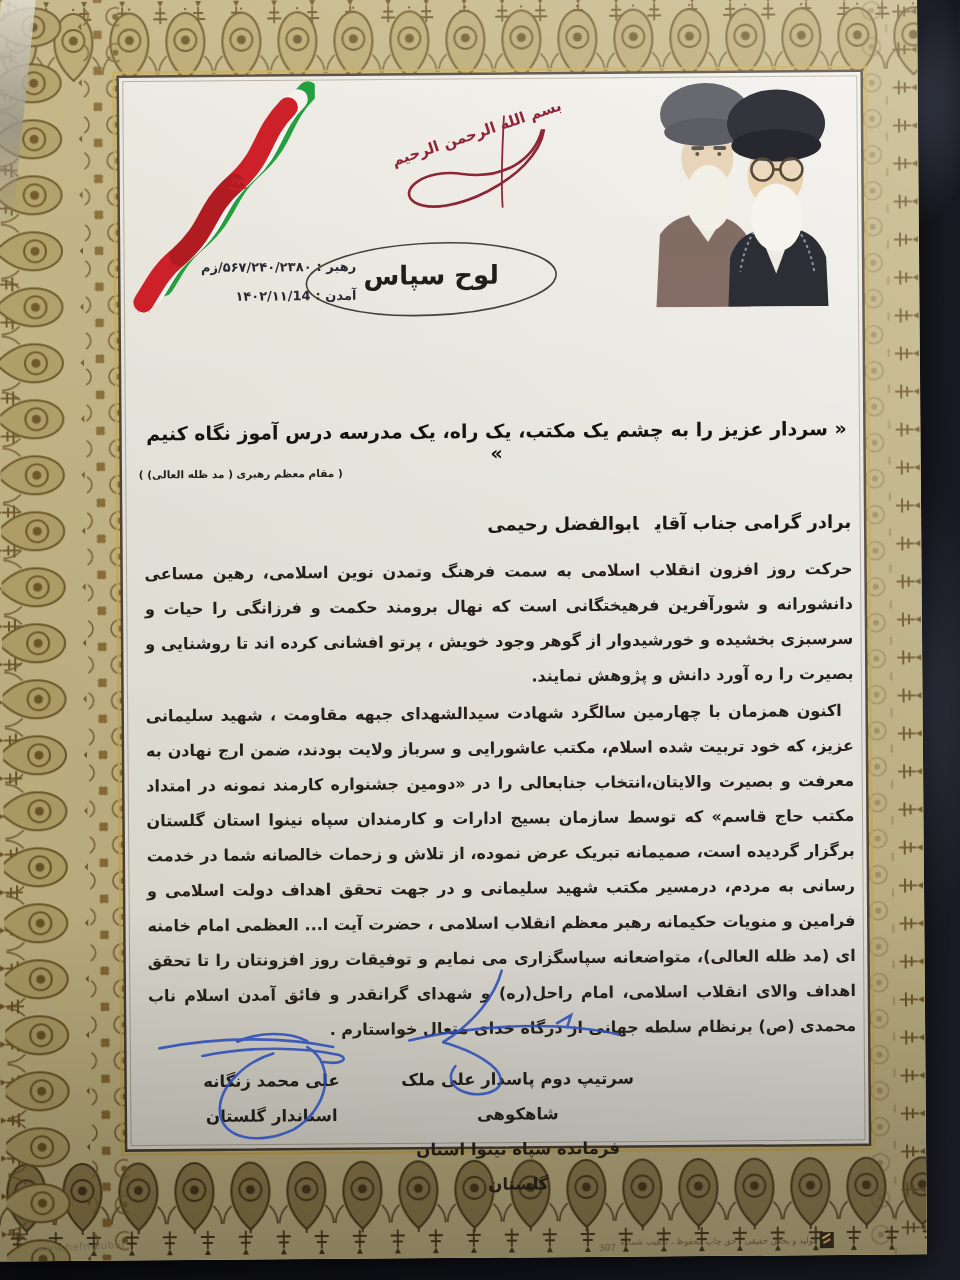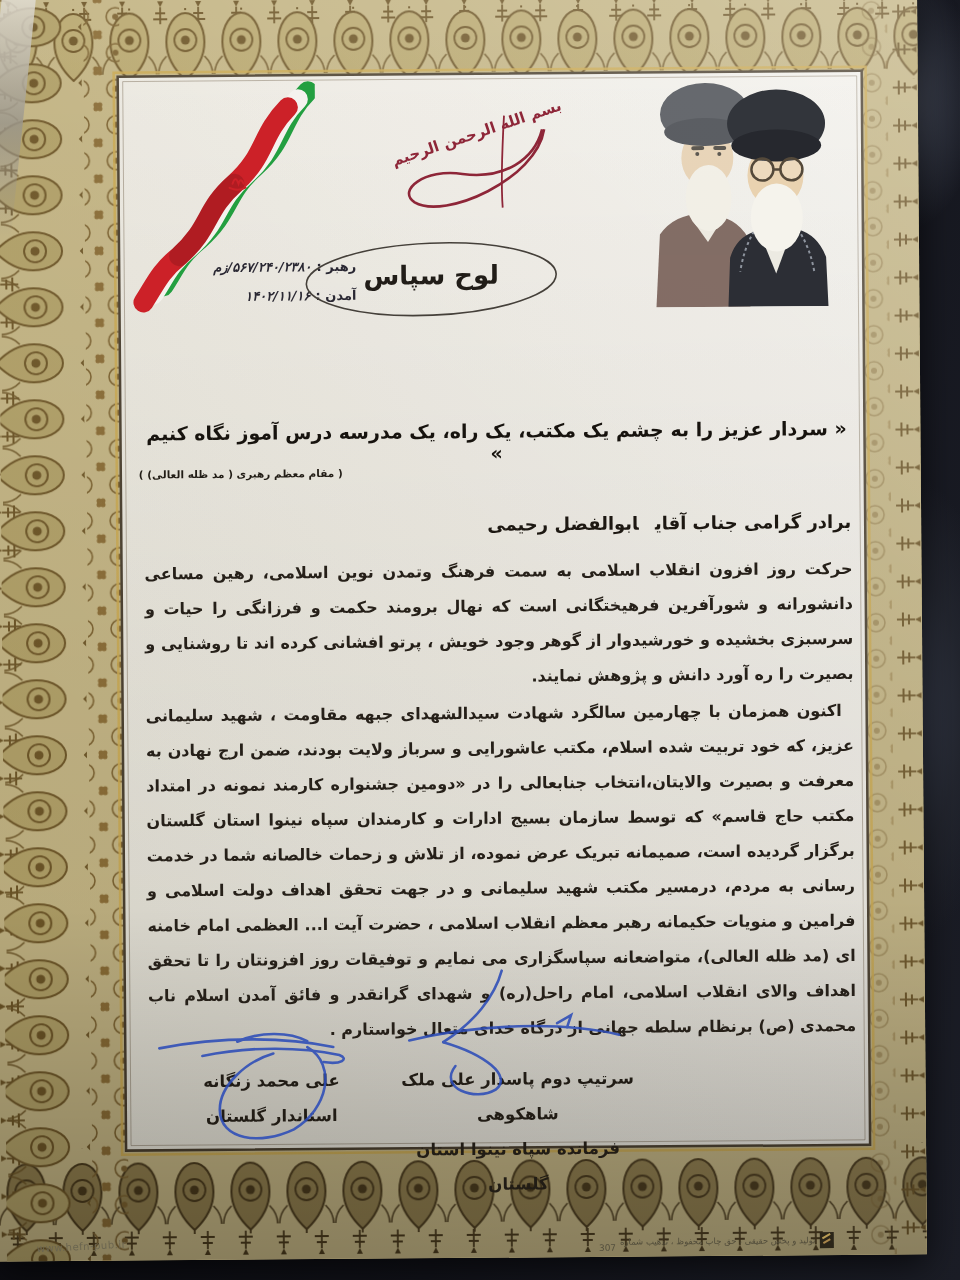--- a/index.html
+++ b/index.html
@@ -13,21 +13,21 @@
   .corner-glint{position:absolute;left:-10px;top:-14px;width:34px;height:250px;z-index:6;
     background:linear-gradient(175deg,#e8e4da,#9b968a 55%,rgba(20,20,20,0));
     transform:rotate(6deg);opacity:.85;}
   #cert{position:absolute;left:-6px;top:-4px;width:928px;height:1262px;
     transform:rotate(-0.45deg);transform-origin:50% 50%;
     background:#c3b483;box-shadow:0 10px 34px rgba(0,0,0,.65);}
   #frame-svg{position:absolute;left:0;top:0;z-index:1;}
   .layer{position:absolute;z-index:2;}
   .meta{left:150px;top:255px;width:215px;text-align:right;direction:rtl;
     font-size:13px;font-weight:700;color:#2a2833;line-height:29px;}
-  .meta .val{margin-right:5px;font-style:italic;}
+  .meta .val{margin-right:5px;}
   .title-wrap{left:312px;top:244px;width:256px;height:78px;}
   .title-text{position:absolute;left:0;top:20px;width:100%;text-align:center;
     font-size:26px;font-weight:800;color:#211d18;direction:rtl;}
   .quote{left:146px;top:424px;width:716px;text-align:center;direction:rtl;
     font-size:19px;font-weight:800;color:#17130e;}
   .attribution{left:146px;top:470px;width:300px;text-align:left;direction:rtl;
     font-size:10.5px;font-weight:700;color:#221d16;}
   .recipient{left:306px;top:518px;width:552px;text-align:right;direction:rtl;
     font-size:18px;font-weight:800;color:#1d1812;}
   .recipient .name{margin-right:16px;}
@@ -188,21 +188,21 @@
         <ellipse cx="141" cy="74" rx="45" ry="16" fill="#26282e"></ellipse>
         <circle cx="127" cy="98" r="11" fill="#ffffff" fill-opacity=".18" stroke="#54493a" stroke-width="2.5"></circle>
         <circle cx="156" cy="98" r="11" fill="#ffffff" fill-opacity=".18" stroke="#54493a" stroke-width="2.5"></circle>
         <path d="M138 98 h7" stroke="#54493a" stroke-width="2.5"></path>
         <ellipse cx="141" cy="146" rx="26" ry="34" fill="#f5f3ec"></ellipse>
       </g>
     </svg>
 
     <div class="layer meta">
       <div><span>رهبر :</span><span class="val">۵۶۷/۲۴۰/۲۳۸۰/زم</span></div>
-      <div><span>آمدن :</span><span class="val">۱۴۰۲/۱۱/۱۶</span></div>
+      <div><span>آمدن :</span><span class="val">۱۴۰۲/۱۱/14</span></div>
     </div>
 
     <div class="layer title-wrap">
       <svg width="256" height="78" viewBox="0 0 256 78">
         <ellipse cx="128" cy="39" rx="125" ry="36" fill="none" stroke="#45403a" stroke-width="1.6" transform="rotate(-2 128 39)"></ellipse>
       </svg>
       <div class="title-text">لوح سپاس</div>
     </div>
 
     <div class="layer quote">« سردار عزیز را به چشم یک مکتب، یک راه، یک مدرسه درس آموز نگاه کنیم »</div>

